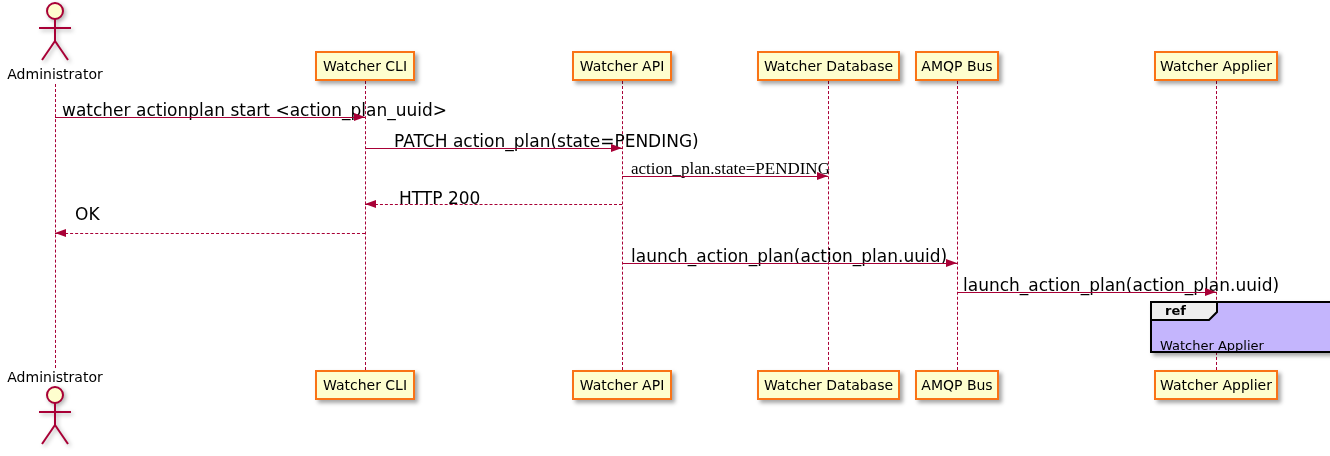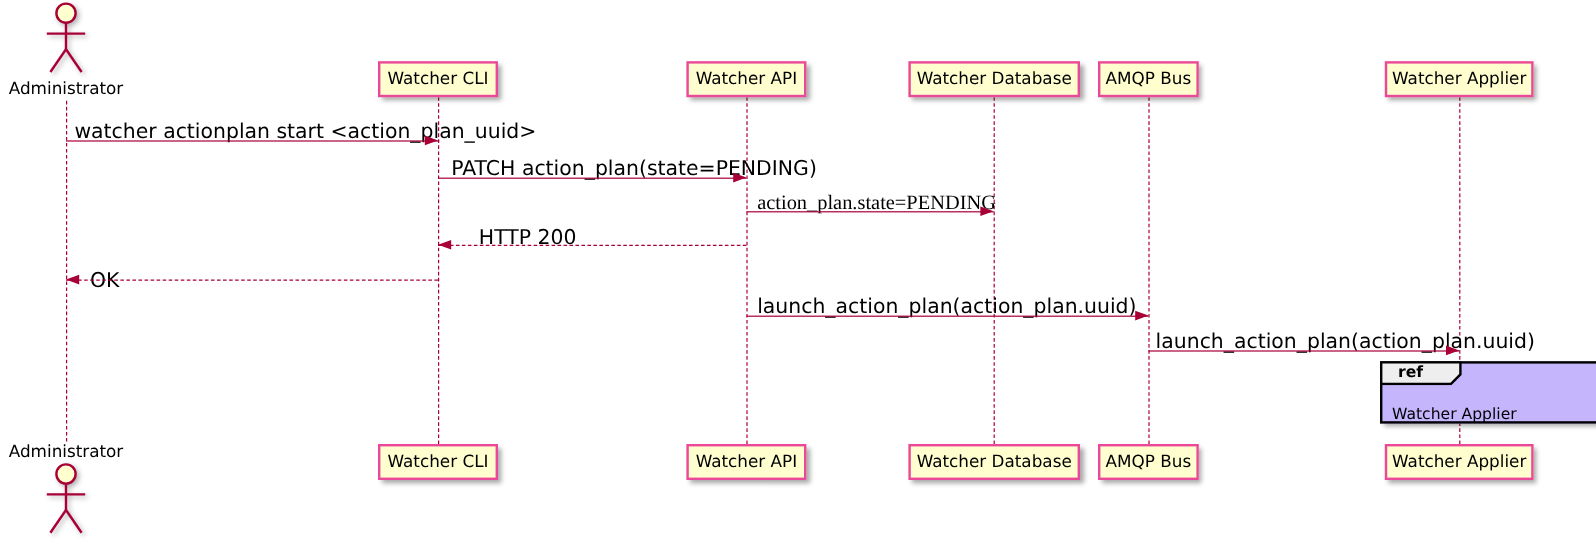--- a/index.html
+++ b/index.html
@@ -20,21 +20,21 @@
     position: absolute;
     width: 0;
     border-left: 1px dashed #A80036;
     z-index: 1;
   }
   .participant {
     position: absolute;
     height: 30px;
     box-sizing: border-box;
     background: #FEFECE;
-    border: 2px solid #ec4899;
+    border: 2px solid #f97316;
     box-shadow: 3px 3px 4px rgba(0,0,0,0.35);
     display: flex;
     align-items: center;
     justify-content: center;
     font-size: 14px;
     white-space: nowrap;
     z-index: 3;
   }
   .actor-label {
     position: absolute;
@@ -137,39 +137,39 @@
       <span>Watcher Applier</span>
     </div>
 
   <div>
     <div class="msg-label" style="left:62px; top:100px;">watcher actionplan start &lt;action_plan_uuid&gt;</div>
     <div class="msg-line solid" style="left:55px; top:117px; width:311px;"></div>
     <div class="arrowhead right" style="left:354px; top:113px;"></div>
   </div>
 
   <div>
-    <div class="msg-label" style="left:376px; top:131px;">PATCH action_plan(state=PENDING)</div>
+    <div class="msg-label" style="left:394px; top:131px;">PATCH action_plan(state=PENDING)</div>
     <div class="msg-line solid" style="left:365px; top:148px; width:257px;"></div>
     <div class="arrowhead right" style="left:611px; top:144px;"></div>
   </div>
 
   <div>
     <div class="msg-label" style="left:631px; top:159px;font-family:Liberation Serif, serif;">action_plan.state=PENDING</div>
     <div class="msg-line solid" style="left:622px; top:176px; width:206px;"></div>
     <div class="arrowhead right" style="left:817px; top:172px;"></div>
   </div>
 
   <div>
     <div class="msg-label" style="left:385px; top:188px;margin-left:14px;">HTTP 200</div>
     <div class="msg-line dashed" style="left:365px; top:204px; width:257px;"></div>
     <div class="arrowhead left" style="left:365px; top:200px;"></div>
   </div>
 
   <div>
-    <div class="msg-label" style="left:75px; top:224px;">OK</div>
+    <div class="msg-label" style="left:75px; top:204px;">OK</div>
     <div class="msg-line dashed" style="left:55px; top:233px; width:310px;"></div>
     <div class="arrowhead left" style="left:55px; top:229px;"></div>
   </div>
 
   <div>
     <div class="msg-label" style="left:631px; top:246px;">launch_action_plan(action_plan.uuid)</div>
     <div class="msg-line solid" style="left:622px; top:263px; width:335px;"></div>
     <div class="arrowhead right" style="left:946px; top:259px;"></div>
   </div>
 

